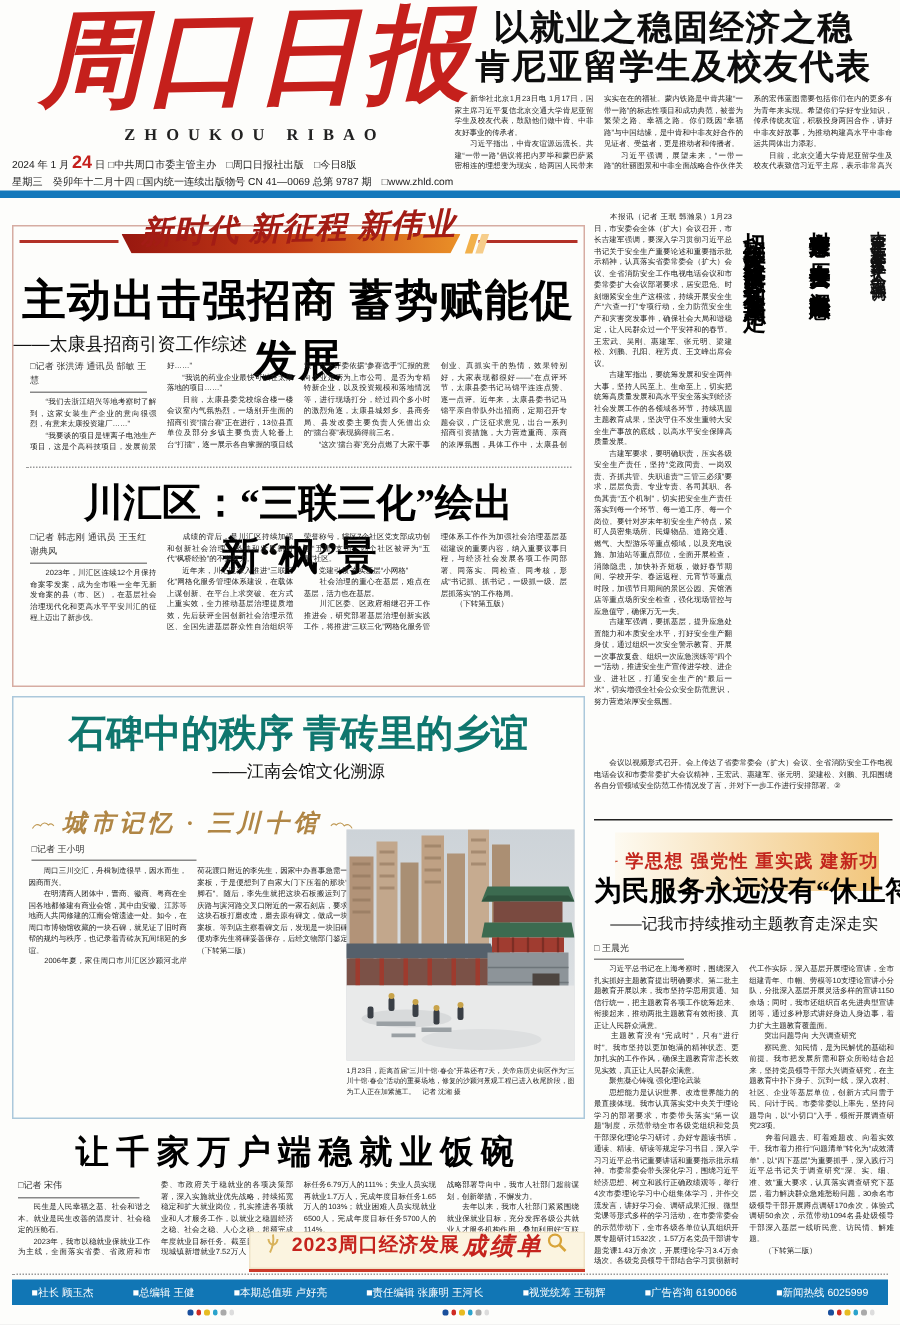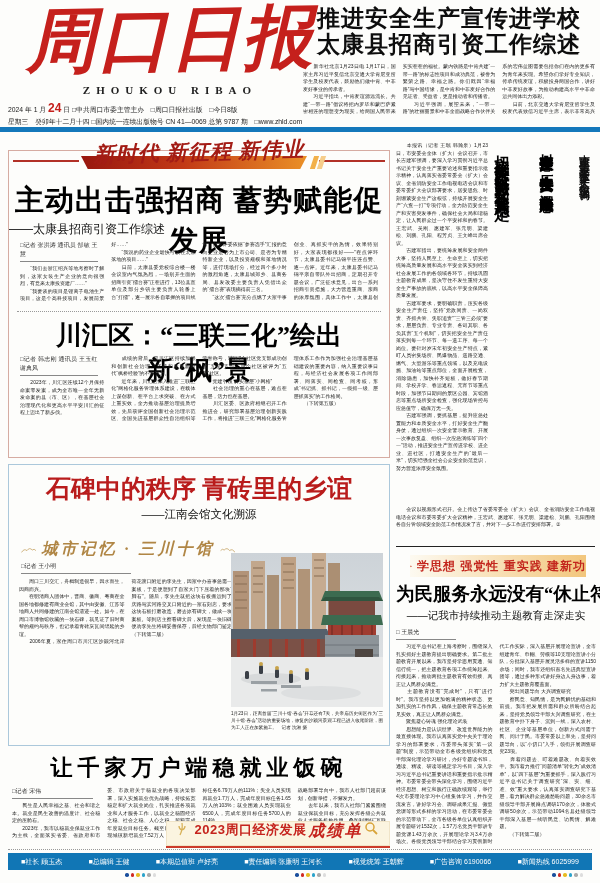--- a/index.html
+++ b/index.html
@@ -61,21 +61,21 @@
   .boxA .sub1{ position:absolute; top:70px; left:0; width:100%; font-size:12px; color:#111; }
   .boxA .body1{ position:absolute; top:90px; left:11px; right:11px; height:64px; }
   .boxA .dotsep{ position:absolute; top:160px; left:8px; right:8px; border-top:1px dotted #999; }
   .boxA h3{ position:absolute; top:167px; left:0; width:100%; text-align:center;
     font-family:"Liberation Serif","DejaVu Serif",serif; font-size:26px; font-weight:900; color:#000; }
   .boxA .body2{ position:absolute; top:204px; left:11px; right:11px; height:98px; }
 
   
   .boxB{ position:absolute; left:8px; top:464px; width:382px; height:282px; border:1px solid #abc8db; }
   .boxB h2{ position:absolute; top:7px; left:0; width:100%; text-align:center;
-    font-family:"Liberation Serif","DejaVu Serif",serif; font-size:25px; font-weight:900; color:#b91c1c; }
+    font-family:"Liberation Serif","DejaVu Serif",serif; font-size:25px; font-weight:900; color:#0f766e; }
   .boxB .sub3{ position:absolute; top:42px; left:0; width:100%; text-align:center; font-size:11.5px; color:#111; }
   .city-label{ position:absolute; top:74px; left:12px; width:214px; display:flex; align-items:center; justify-content:center; gap:5px;
     color:#b08645; font-family:"Liberation Serif","DejaVu Serif",serif; font-style:italic; font-weight:700;
     font-size:16px; letter-spacing:3px; white-space:nowrap; }
   .boxB .byline3{ position:absolute; top:97px; left:12px; width:110px; }
   .boxB .body3{ position:absolute; top:113px; left:10px; width:218px; height:160px; }
   .photo{ position:absolute; top:88px; right:6px; width:152px; height:154px; background:#cfd4d8; }
   .photo svg{ display:block; width:100%; height:100%; }
   .caption{ position:absolute; top:246px; right:6px; width:152px; font-size:4.6px; line-height:1.5; text-align:justify; color:#222; }
 
@@ -93,21 +93,21 @@
   .r1-body{ position:absolute; left:396px; top:142px; width:92px; height:360px; }
   .vline{ position:absolute; top:143px; writing-mode:vertical-rl; text-orientation:upright; white-space:nowrap; }
   .r1-line1{ left:538px; height:374px; font-size:14px; font-weight:900; letter-spacing:0.5px; color:#000;
     font-family:"Liberation Sans","DejaVu Sans",sans-serif; }
   .r1-line2{ left:492px; height:374px; font-size:15px; font-weight:900; letter-spacing:2.5px; color:#000;
     font-family:"Liberation Sans","DejaVu Sans",sans-serif; }
   .r1-kicker{ left:578px; top:146px; height:300px; font-size:10.5px; font-weight:700; letter-spacing:2px; color:#111; }
   .r1-tail{ position:absolute; left:396px; top:506px; width:199px; height:37px; }
   .r1-rule{ position:absolute; left:396px; top:546px; width:199px; border-top:1.5px solid #222; }
 
-  .banner-study{ position:absolute; left:410px; top:555px; width:176px; height:22px;
+  .banner-study{ position:absolute; left:410px; top:555px; width:176px; height:39px;
     background:linear-gradient(90deg,#fdfaf1,#f7ddb0 55%,#f2c67c); display:flex; align-items:center; justify-content:center; gap:5px; }
   .banner-study .txt{ color:#c3261d; font-weight:900; font-size:12px; letter-spacing:1px; white-space:nowrap; }
 
   
   .service{ position:absolute; left:396px; top:581px; width:200px; height:268px; }
   .service h2{ text-align:center; font-family:"Liberation Serif","DejaVu Serif",serif; font-size:18.5px; font-weight:900; color:#000; white-space:nowrap; }
   .service .sub5{ text-align:center; font-size:10.5px; color:#111; margin-top:3px; }
   .service .byline5{ margin-top:5px; width:60px; }
   .service .body5{ height:212px; margin-top:2px; }
 
@@ -136,22 +136,22 @@
     </div>
     <div class="row">
       <span>星期三　癸卯年十二月十四</span>
       <span>□国内统一连续出版物号 CN 41—0069 总第 9787 期　□www.zhld.com</span>
     </div>
   </div>
 
 
   <div class="top-story">
     <h1>
-      <span>推进安全生产宣传进学校</span><br>
-      <span>太康县招商引资工作综述</span>
+      <span>以就业之稳固经济之稳</span><br>
+      <span>肯尼亚留学生及校友代表</span>
     </h1>
     <div class="tiny pre cols3 clip" style="height:58px; margin-top:6px;">　　新华社北京1月23日电 1月17日，国家主席习近平复信北京交通大学肯尼亚留学生及校友代表，鼓励他们做中肯、中非友好事业的传承者。
 　　习近平指出，中肯友谊源远流长。共建“一带一路”倡议将把内罗毕和蒙巴萨紧密相连的理想变为现实，给两国人民带来实实在在的福祉。蒙内铁路是中肯共建“一带一路”的标志性项目和成功典范，被誉为繁荣之路、幸福之路。你们既因“幸福路”与中国结缘，是中肯和中非友好合作的见证者、受益者，更是推动者和传播者。
 　　习近平强调，展望未来，“一带一路”的壮丽图景和中非全面战略合作伙伴关系的宏伟蓝图需要包括你们在内的更多有为青年来实现。希望你们学好专业知识，传承传统友谊，积极投身两国合作，讲好中非友好故事，为推动构建高水平中非命运共同体出力添彩。
 　　日前，北京交通大学肯尼亚留学生及校友代表致信习近平主席，表示非常高兴来到中国学习铁路运营管理知识，希望当好中肯友好的使者，为提升两国友好合作、推动构建人类命运共同体贡献力量。</div>
   </div>
 
   <div class="blue-rule"></div>
 
   <div class="boxA">

